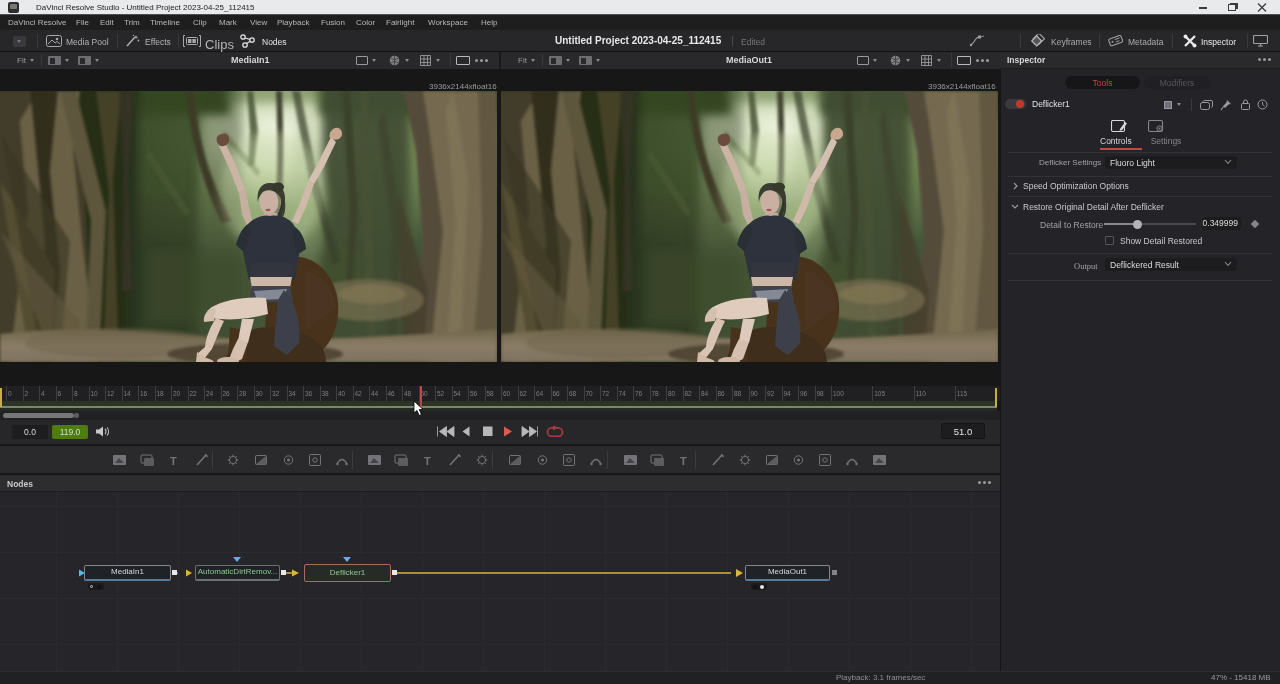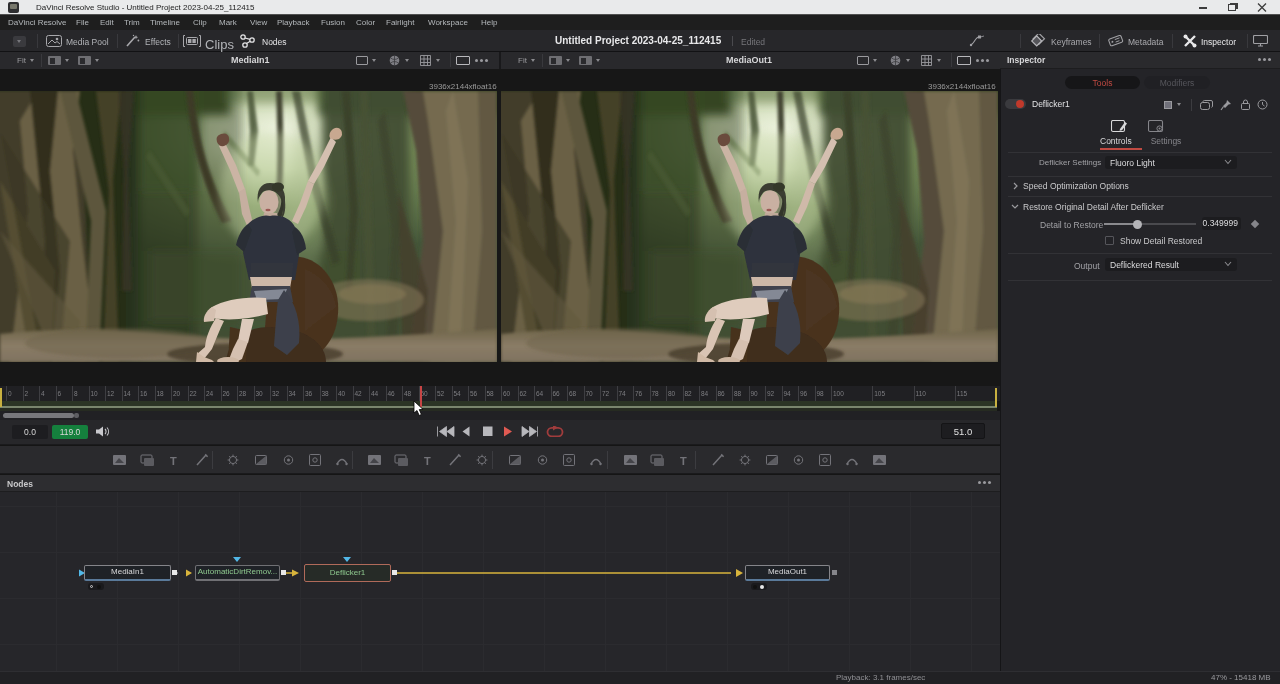--- a/index.html
+++ b/index.html
@@ -506,21 +506,21 @@
 <div class="a" style="left:995px;top:388px;width:2px;height:19px;background:#c8b040;"></div>
 <div class="a" style="left:420px;top:386px;width:1.5px;height:21px;background:#c84545;"></div>
 <div class="a" style="left:0;top:410.5px;width:1000px;height:9.5px;background:#212124;"></div>
 <div class="a" style="left:3px;top:413px;width:71px;height:5px;border-radius:2.5px;background:#77777b;"></div>
 <div class="a" style="left:74px;top:413px;width:5px;height:5px;border-radius:2px;background:#5e5e62;"></div>
 <svg class="a" style="left:413px;top:400px;z-index:30" width="12" height="17" viewBox="0 0 12 17">
       <path d="M1 1 L1 13 L4 10.5 L6.2 15.5 L8.4 14.4 L6.3 9.6 L10 9.4 Z" fill="#fff" stroke="#000" stroke-width="0.8"></path>
     </svg>
 <div class="a" style="left:0;top:420px;width:1000px;height:25px;background:#27272a;border-bottom:1px solid #1a1a1c;"></div>
 <div class="a" style="left:12px;top:425px;width:36px;height:14px;background:#1d1d20;border-radius:2px;color:#d8d8d8;font-size:8.5px;text-align:center;line-height:14px;">0.0</div>
-<div class="a" style="left:52px;top:425px;width:36px;height:14px;background:#15803d;border-radius:2px;color:#d8d8d8;font-size:8.5px;text-align:center;line-height:14px;">119.0</div>
+<div class="a" style="left:52px;top:425px;width:36px;height:14px;background:#4d7c0f;border-radius:2px;color:#d8d8d8;font-size:8.5px;text-align:center;line-height:14px;">119.0</div>
 <svg class="a" style="left:96px;top:426px" width="14" height="11" viewBox="0 0 14 11">
       <path d="M0 3.5 h3 L7 0.5 V10.5 L3 7.5 H0 Z" fill="#c8c8cc"></path>
       <path d="M9 3 a3.5 3.5 0 0 1 0 5 M11 1.5 a6 6 0 0 1 0 8" stroke="#c8c8cc" fill="none" stroke-width="1.1"></path>
     </svg>
 <svg class="a" style="left:437px;top:426px" width="130" height="11" viewBox="0 0 130 11">
       <path d="M0.5 0.5 V10.5 M9.5 0.5 L2.5 5.5 L9.5 10.5 Z M17 0.5 L10 5.5 L17 10.5 Z" fill="#b8b8bc" stroke="#b8b8bc" stroke-width="0.8"></path>
       <path d="M32.5 0.5 L25.5 5.5 L32.5 10.5 Z" fill="#b8b8bc"></path>
       <rect x="46" y="0.5" width="9.5" height="9.5" fill="#b8b8bc"></rect>
       <path d="M67 0.5 L75 5.5 L67 10.5 Z" fill="#e05a52"></path>
       <path d="M85 0.5 L92 5.5 L85 10.5 Z M92.5 0.5 L99.5 5.5 L92.5 10.5 Z M100.5 0.5 V10.5" fill="#b8b8bc" stroke="#b8b8bc" stroke-width="0.8"></path>
@@ -756,21 +756,21 @@
 <span class="lbl" style="left:1023px;top:202px;font-size:8.5px;color:#cacacc;">Restore Original Detail After Deflicker</span>
 <span class="lbl" style="left:1040px;top:220px;font-size:8.5px;color:#a2a2a6;width:57px;text-align:right;">Detail to Restore</span>
 <div class="a" style="left:1104px;top:223px;width:92px;height:2px;background:#4a4a4e;"></div>
 <div class="a" style="left:1104px;top:223px;width:33px;height:2px;background:#8a8a8e;"></div>
 <div class="a" style="left:1133px;top:219.5px;width:9px;height:9px;border-radius:50%;background:#b4b4b8;"></div>
 <div class="a" style="left:1202px;top:217px;width:39px;height:13px;background:#1c1c1f;border-radius:3px;color:#dcdcde;font-size:8.5px;text-align:right;line-height:13px;padding-right:3px;">0.349999</div>
 <div class="a" style="left:1252px;top:221px;width:6px;height:6px;background:#85858a;transform:rotate(45deg);"></div>
 <div class="a" style="left:1105px;top:236px;width:9px;height:9px;background:#222226;border:1px solid #55555a;border-radius:1px;"></div>
 <span class="lbl" style="left:1120px;top:236px;font-size:8.5px;color:#cacacc;">Show Detail Restored</span>
 <div class="a" style="left:1008px;top:253px;width:264px;height:1px;background:#323236;"></div>
-<span class="lbl" style="left:1074px;top:261px;font-size:8.5px;color:#a2a2a6;">Output</span>
+<span class="lbl" style="left:1074px;top:261px;font-size:8.5px;color:#a2a2a6;font-family:Liberation Serif, serif;">Output</span>
 <div class="a" style="left:1105px;top:258px;width:132px;height:13px;background:#1c1c1f;border-radius:3px;"></div>
 <span class="lbl" style="left:1110px;top:260px;font-size:8.5px;color:#dcdcde;">Deflickered Result</span>
 <svg class="a" style="left:1224px;top:261px" width="8" height="6" viewBox="0 0 8 6">
       <path d="M1 1 L4 4.5 L7 1" stroke="#8a8a8e" fill="none" stroke-width="1.1"></path>
     </svg>
 <div class="a" style="left:1008px;top:280px;width:264px;height:1px;background:#323236;"></div>
 <div class="a" style="left:0;top:671px;width:1280px;height:13px;background:#212124;border-top:1px solid #2e2e32;"></div>
 <span class="lbl" style="left:836px;top:673px;font-size:8px;color:#8f8f93;">Playback: 3.1 frames/sec</span>
 <span class="lbl" style="left:1211px;top:673px;font-size:8px;color:#9a9a9e;">47% - 15418 MB</span>
 </div>

